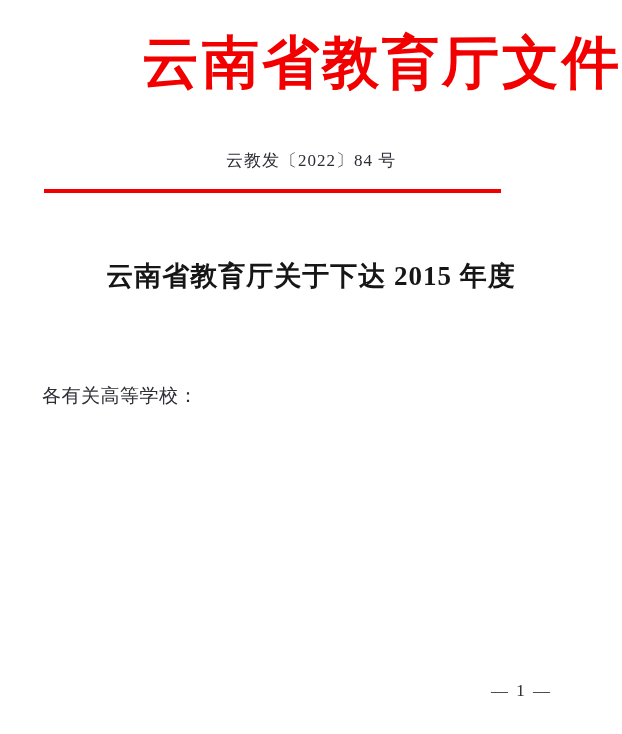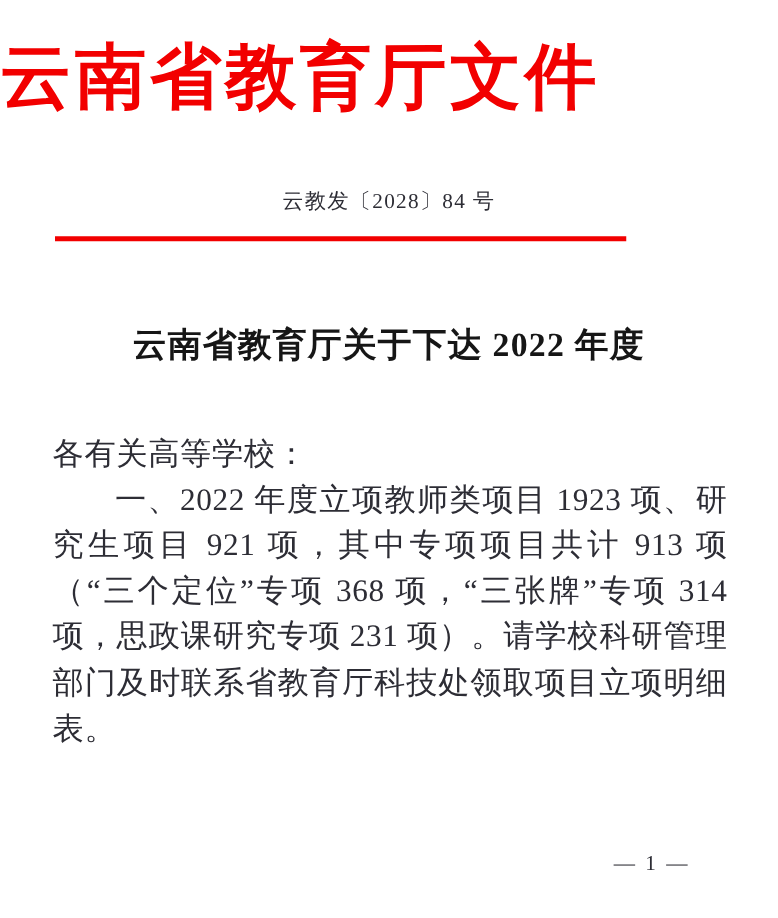--- a/index.html
+++ b/index.html
@@ -19,21 +19,21 @@
     height: 734px;
     background: #ffffff;
     overflow: hidden;
     font-family: "Liberation Serif", "DejaVu Serif", serif;
   }
   .org-header {
     position: absolute;
     top: 30px;
     left: 0;
     right: 0;
-    text-align: left;
+    text-align: right;
     font-size: 57px;
     line-height: 1.15;
     font-weight: 700;
     letter-spacing: 3px;
     color: var(--header-red);
     white-space: nowrap;
   }
   .doc-number {
     position: absolute;
     top: 150px;
@@ -64,24 +64,24 @@
     line-height: 44px;
     font-weight: 700;
     letter-spacing: 1px;
     color: var(--title-black);
   }
   .notice-title .t-line {
     display: block;
   }
   .doc-body {
     position: absolute;
-    top: 346px;
+    top: 378px;
     left: 42px;
     width: 540px;
-    font-size: 25px;
+    font-size: 19px;
     line-height: 36.6px;
     letter-spacing: 0.5px;
     text-align: justify;
     color: var(--body-text);
   }
   .doc-body p {
     margin: 0;
   }
   .doc-body p.para {
     text-indent: 2em;
@@ -95,28 +95,27 @@
     color: var(--body-text);
   }
 </style>
 </head>
 <body>
 
 <div class="page">
 
   <div class="org-header">云南省教育厅文件</div>
 
-  <div class="doc-number">云教发〔2028〕84 号</div>
+  <div class="doc-number">云教发〔2022〕84 号</div>
 
   <div class="divider"></div>
 
   <h1 class="notice-title">
-    <span class="t-line">云南省教育厅关于下达 2022 年度</span>
+    <span class="t-line">云南省教育厅关于下达 2015 年度</span>
   </h1>
 
   <div class="doc-body">
     <p class="salutation">各有关高等学校：</p>
-    <p class="para">一、2022 年度立项教师类项目 1923 项、研究生项目 921 项，其中专项项目共计 913 项（“三个定位”专项 368 项，“三张牌”专项 314 项，思政课研究专项 231 项）。请学校科研管理部门及时联系省教育厅科技处领取项目立项明细表。</p>
   </div>
 
   <div class="page-number">— 1 —</div>
 
 </div>
 
 </body></html>

